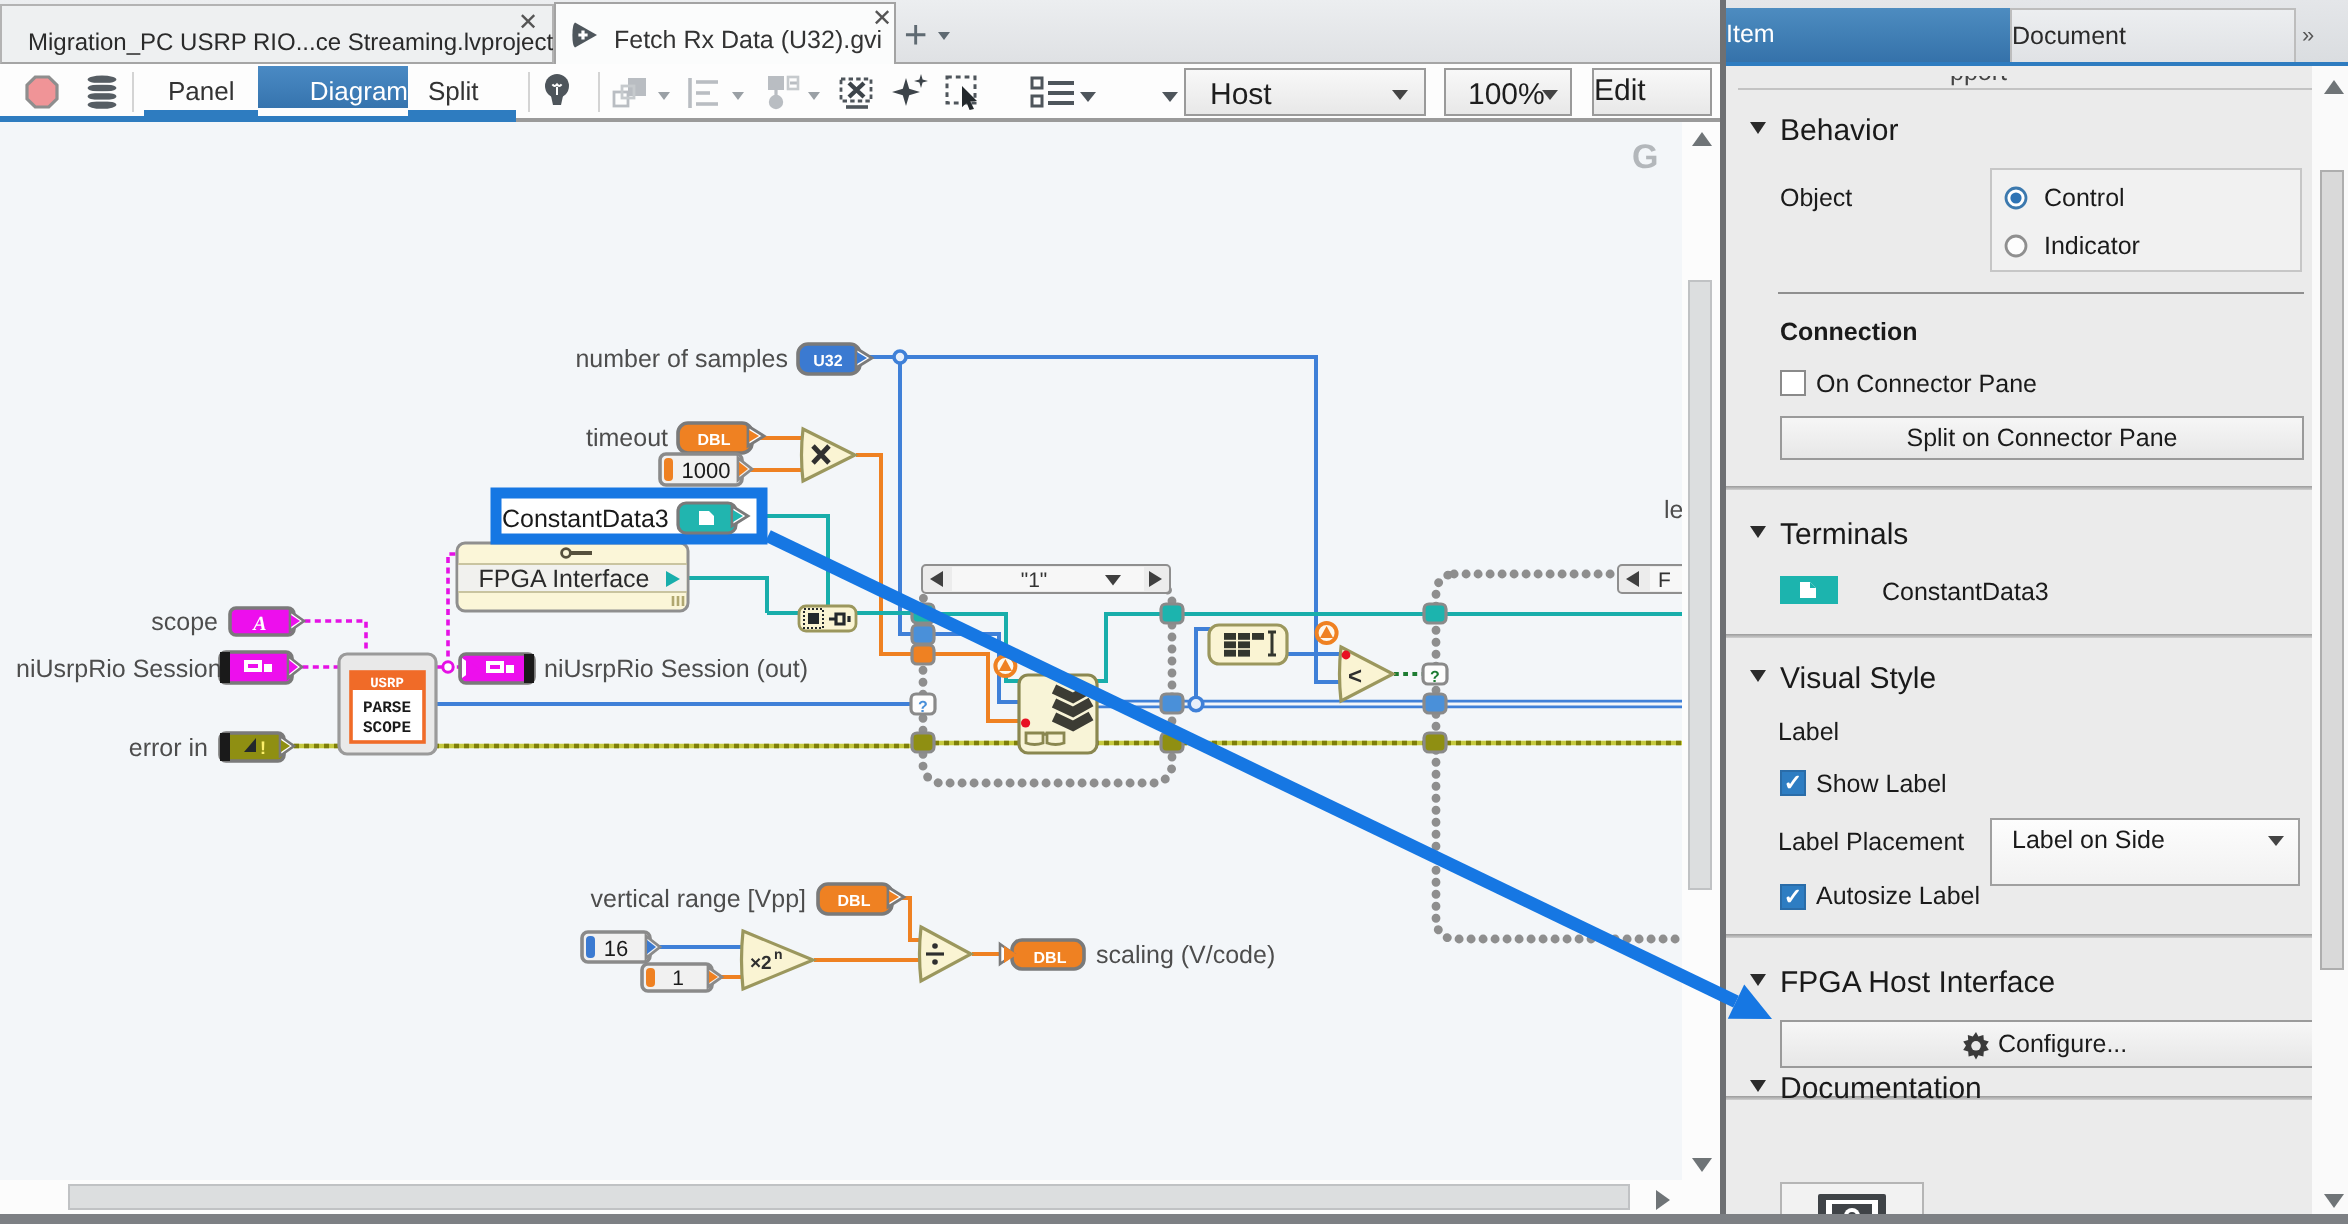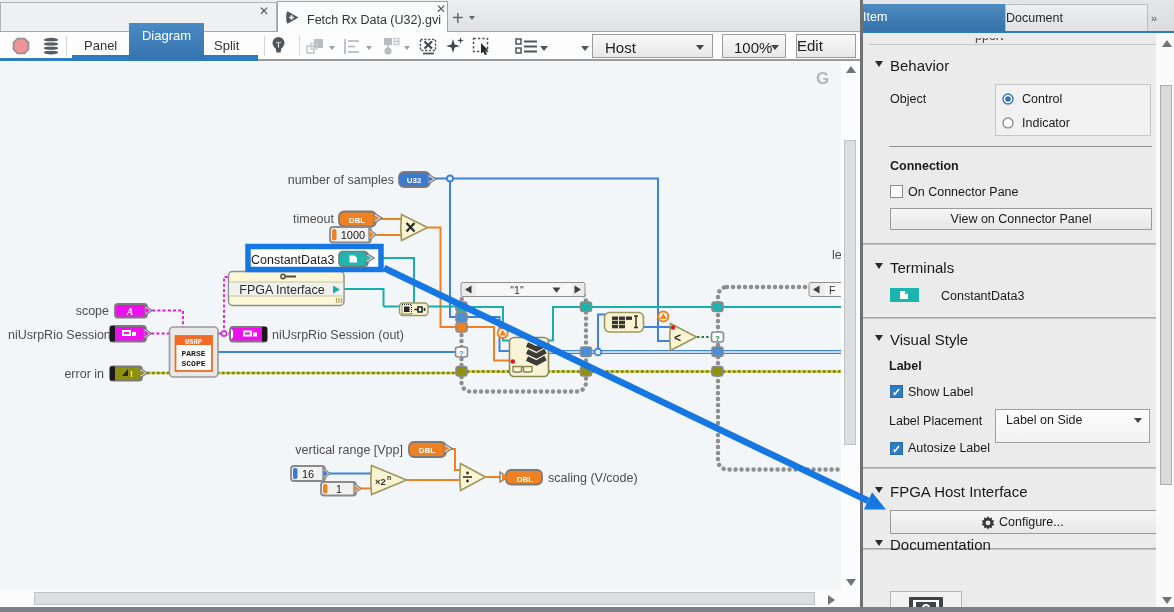--- a/index.html
+++ b/index.html
@@ -17,20 +17,21 @@
 .cbc{position:absolute;width:13px;height:13px;border:1px solid #2a6ca8;background:#2e7dc2;color:#fff;font-size:11px;font-weight:bold;line-height:12px;text-align:center}
 .pbtn{position:absolute;border:1px solid #9a9a9a;background:linear-gradient(#f6f6f6,#e7e7e7);text-align:center;font-size:12.5px;color:#1a1a1a}
 .sline{position:absolute;height:1px;background:#9a9a9a}
 .secline{position:absolute;left:863px;width:294px;height:2px;background:linear-gradient(#9b9b9b,#cfcfcf)}
 </style>
 </head>
 <body>
 
 <div class="abs" style="left:0;top:0;width:860px;height:32px;background:linear-gradient(#eceef0,#dfe1e4);border-bottom:1px solid #a5a5a5"></div>
 <div class="abs" style="left:0;top:2px;width:277px;height:30px;background:#eef0f1;border:1px solid #b3b3b3;border-bottom:1px solid #a5a5a5">
+  <span class="abs" style="left:13px;top:11px;font-size:12px;color:#2a2a2a;white-space:nowrap">Migration_PC USRP RIO...ce Streaming.lvproject</span>
   <span class="abs" style="left:258px;top:1px;font-size:12px;color:#555">✕</span>
 </div>
 <div class="abs" style="left:277px;top:1px;width:171px;height:31px;background:#fbfcfc;border:1px solid #a3a3a3;border-bottom:none">
   <svg class="abs" style="left:8px;top:8px" width="15" height="15" viewBox="0 0 15 15">
       <path d="M1.5 1.2 L12.5 7.5 L1.5 13.8 Q0.2 13 0.2 7.5 Q0.2 2 1.5 1.2 Z" fill="#4e565c"></path>
       <path d="M3.2 7.5 h4.6 M5.5 5.2 v4.6" stroke="#fff" stroke-width="1.6"></path>
     </svg>
   <span class="abs" style="left:29px;top:11px;font-size:12.5px;color:#333;white-space:nowrap">Fetch Rx Data (U32).gvi</span>
   <span class="abs" style="left:158px;top:0px;font-size:12px;color:#555">✕</span>
 </div>
@@ -55,21 +56,21 @@
     <g stroke="#fdfdfd" stroke-width="1">
       <line x1="1" y1="4.9" x2="17" y2="4.9"></line>
       <line x1="1" y1="9.1" x2="17" y2="9.1"></line>
       <line x1="1" y1="13.3" x2="17" y2="13.3"></line>
     </g>
   </svg>
 <div class="sep" style="left:66px"></div>
 
 <span class="abs" style="left:84px;top:38px;font-size:13px;color:#333">Panel</span>
 <div class="abs" style="left:72px;top:55px;width:57px;height:3px;background:#2e7cc0"></div>
-<div class="abs" style="left:129px;top:23px;width:75px;height:36px;background:linear-gradient(#4a8ac4,#3674ae);color:#fff;font-size:13px;text-align:center;line-height:25px">Diagram</div>
+<div class="abs" style="left:129px;top:33px;width:75px;height:21px;background:linear-gradient(#4a8ac4,#3674ae);color:#fff;font-size:13px;text-align:right;line-height:25px">Diagram</div>
 <span class="abs" style="left:214px;top:38px;font-size:13px;color:#333">Split</span>
 <div class="abs" style="left:204px;top:55px;width:54px;height:3px;background:#2e7cc0"></div>
 <div class="sep" style="left:264px"></div>
 
 <svg class="abs" style="left:270px;top:36px" width="17" height="20" viewBox="0 0 17 20">
     <circle cx="8.5" cy="7" r="6" fill="#4e555b"></circle>
     <path d="M5.5 12 h6 l-1 4.5 h-4 z" fill="#4e555b"></path>
     <path d="M6.2 6.2 q1.1 1.5 2.3 0 q1.1 1.5 2.3 0 M8.5 7.5 v4" stroke="#fff" stroke-width="1" fill="none"></path>
   </svg>
 <div class="sep" style="left:299px"></div>
@@ -463,34 +464,34 @@
   </svg>
 <div class="plbl" style="left:1022px;top:92px">Control</div>
 <svg class="abs" style="left:1002px;top:117px" width="12" height="12">
     <circle cx="6" cy="6" r="5" fill="#fdfdfd" stroke="#8f8f8f" stroke-width="1.4"></circle>
   </svg>
 <div class="plbl" style="left:1022px;top:116px">Indicator</div>
 <div class="sline" style="left:889px;top:146px;width:263px;background:#8f8f8f"></div>
 <div class="plbl" style="left:890px;top:159px;font-weight:bold">Connection</div>
 <div class="cb" style="left:890px;top:185px"></div>
 <div class="plbl" style="left:908px;top:185px">On Connector Pane</div>
-<div class="pbtn" style="left:890px;top:208px;width:262px;height:22px;line-height:21px">View on Connector Panel</div>
+<div class="pbtn" style="left:890px;top:208px;width:262px;height:22px;line-height:21px">Split on Connector Pane</div>
 <div class="secline" style="left:863px;top:243px"></div>
 
 <div class="hdr" style="left:890px;top:259px">Terminals</div>
 <div class="abs" style="left:890px;top:288px;width:29px;height:14px;background:#1cb4ae"></div>
 <svg class="abs" style="left:899px;top:290px" width="11" height="10">
     <path d="M1 1 h5 l3 3 v5 h-8 z" fill="#fff"></path>
     <path d="M6 1 v3 h3" fill="#1cb4ae"></path>
   </svg>
 <div class="plbl" style="left:941px;top:289px">ConstantData3</div>
 <div class="secline" style="left:863px;top:317px"></div>
 
 <div class="hdr" style="left:890px;top:331px">Visual Style</div>
-<div class="plbl" style="left:889px;top:359px;font-weight:bold">Label</div>
+<div class="plbl" style="left:889px;top:359px;font-weight:normal">Label</div>
 <div class="cbc" style="left:890px;top:385px">✓</div>
 <div class="plbl" style="left:908px;top:385px">Show Label</div>
 <div class="plbl" style="left:889px;top:414px">Label Placement</div>
 <div class="abs" style="left:995px;top:409px;width:155px;height:34px;border:1px solid #a0a0a0;background:linear-gradient(#fdfdfd,#f1f1f1)">
   <span class="abs" style="left:10px;top:3px;font-size:12.5px;color:#1a1a1a">Label on Side</span>
   <div class="caret" style="left:138px;top:8px"></div>
 </div>
 <div class="cbc" style="left:890px;top:442px">✓</div>
 <div class="plbl" style="left:908px;top:441px">Autosize Label</div>
 <div class="secline" style="left:863px;top:467px"></div>

